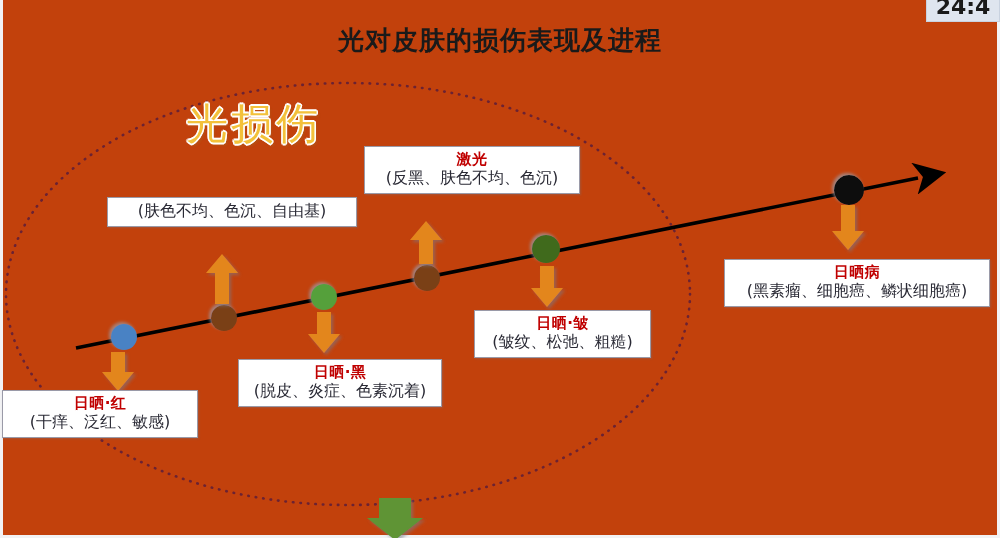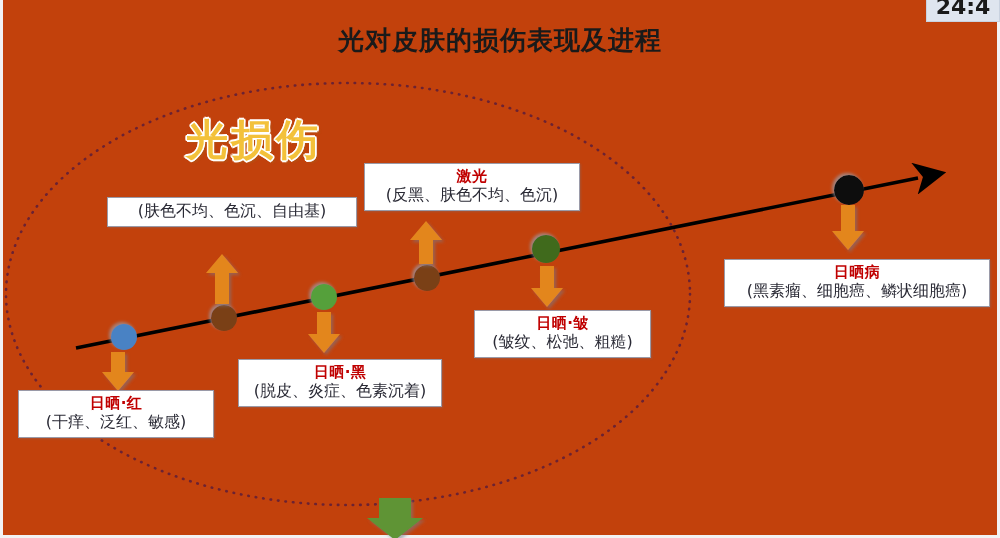--- a/index.html
+++ b/index.html
@@ -85,23 +85,23 @@
     color: #2a2a35;
     font-size: 16px;
     line-height: 20px;
     white-space: nowrap;
     letter-spacing: 0px;
   }
   
   #photodamage-label {
     position: absolute;
     left: 186px;
-    top: 112px;
+    top: 96px;
     font-size: 42px;
-    font-weight: bold;
+    font-weight: normal;
     letter-spacing: 3px;
     color: #f3c13a;
     text-shadow:
        1.6px 0 0 #ffffff, -1.6px 0 0 #ffffff,
        0 1.6px 0 #ffffff, 0 -1.6px 0 #ffffff,
        1.2px 1.2px 0 #ffffff, -1.2px 1.2px 0 #ffffff,
        1.2px -1.2px 0 #ffffff, -1.2px -1.2px 0 #ffffff,
        2.5px 2.5px 2px rgba(150,120,40,0.28);
   }
 </style>
@@ -155,35 +155,35 @@
       <path d="M540,266 h14 v22 h9 l-16,19 l-16,-19 h9 z"></path>
 
       <path d="M841,205 h14 v26 h9 l-16,19 l-16,-19 h9 z"></path>
     </g>
 
     <path id="bottom-arrow" d="M379,498 h32 v20 h12 l-28,22 l-28,-22 h12 z" fill="#5e9434" filter="url(#dropshadow)"></path>
   </svg>
 
   <div id="photodamage-label">光损伤</div>
 
-  <div class="box" style="left:18px; top:390px; width:196px;">
+  <div class="box" style="left:2px; top:390px; width:196px;">
     <div class="hd">日晒·红</div>
     <div class="bd">(干痒、泛红、敏感)</div>
   </div>
 
   <div class="box" style="left:107px; top:197px; width:250px;">
     <div class="bd">(肤色不均、色沉、自由基)</div>
   </div>
 
   <div class="box" style="left:238px; top:359px; width:204px;">
     <div class="hd">日晒·黑</div>
     <div class="bd">(脱皮、炎症、色素沉着)</div>
   </div>
 
-  <div class="box" style="left:364px; top:163px; width:216px;">
+  <div class="box" style="left:364px; top:146px; width:216px;">
     <div class="hd">激光</div>
     <div class="bd">(反黑、肤色不均、色沉)</div>
   </div>
 
   <div class="box" style="left:474px; top:310px; width:177px;">
     <div class="hd">日晒·皱</div>
     <div class="bd">(皱纹、松弛、粗糙)</div>
   </div>
 
   <div class="box" style="left:724px; top:259px; width:266px;">

